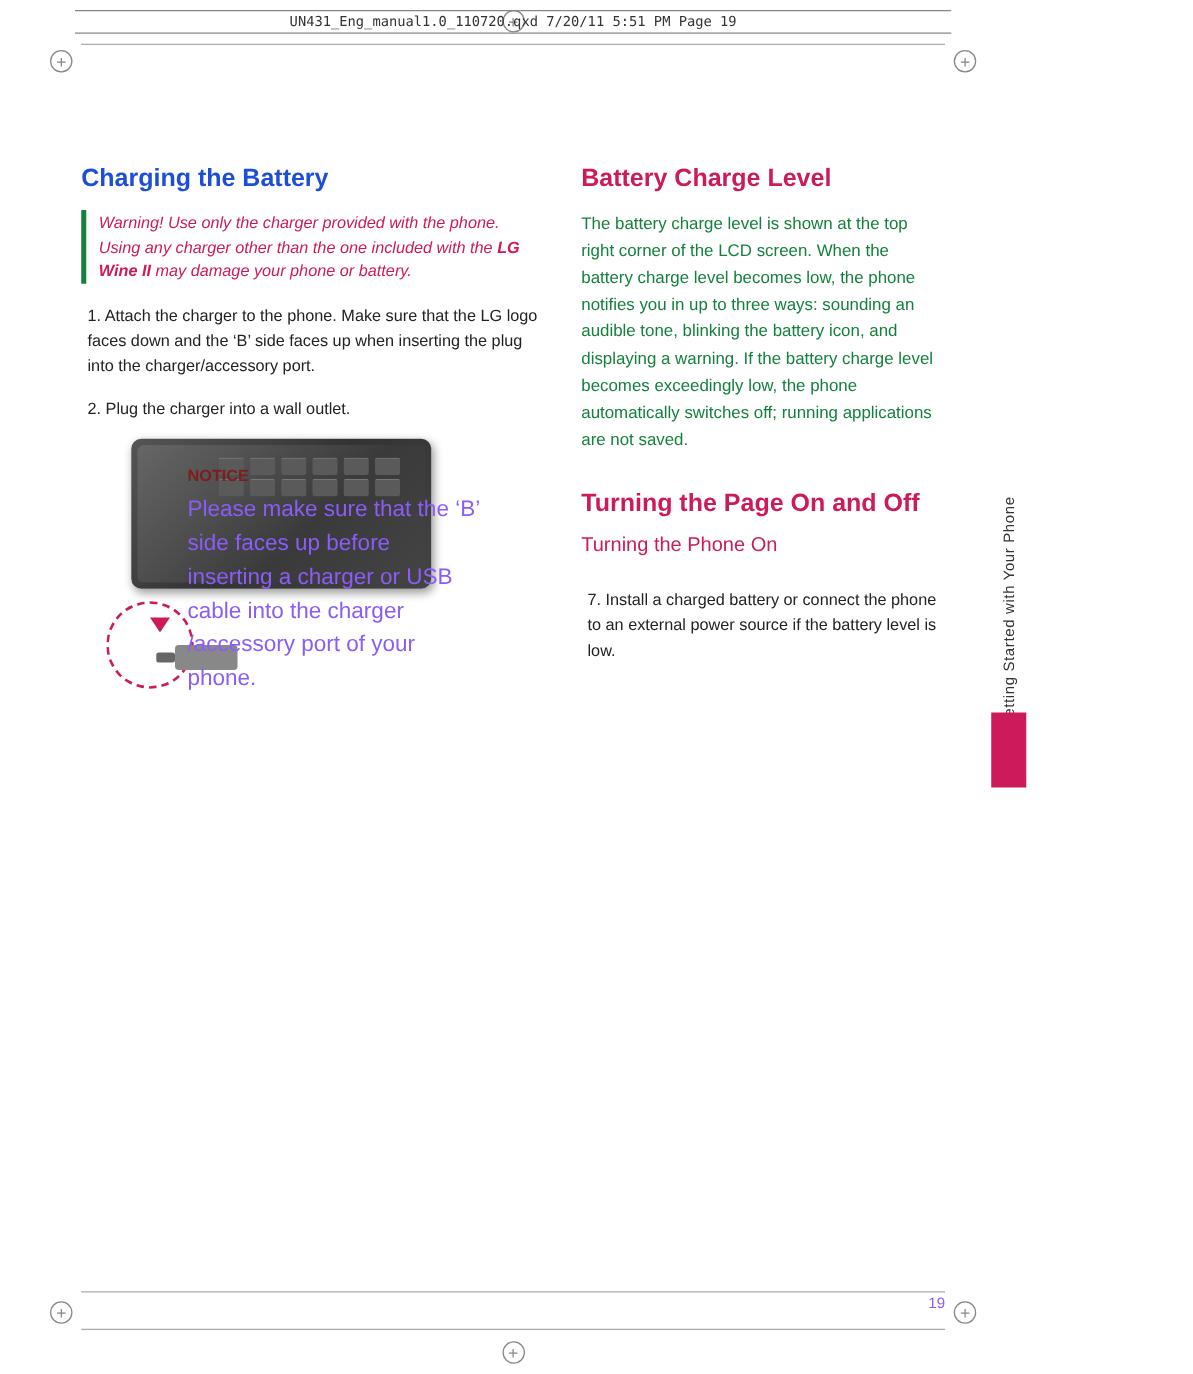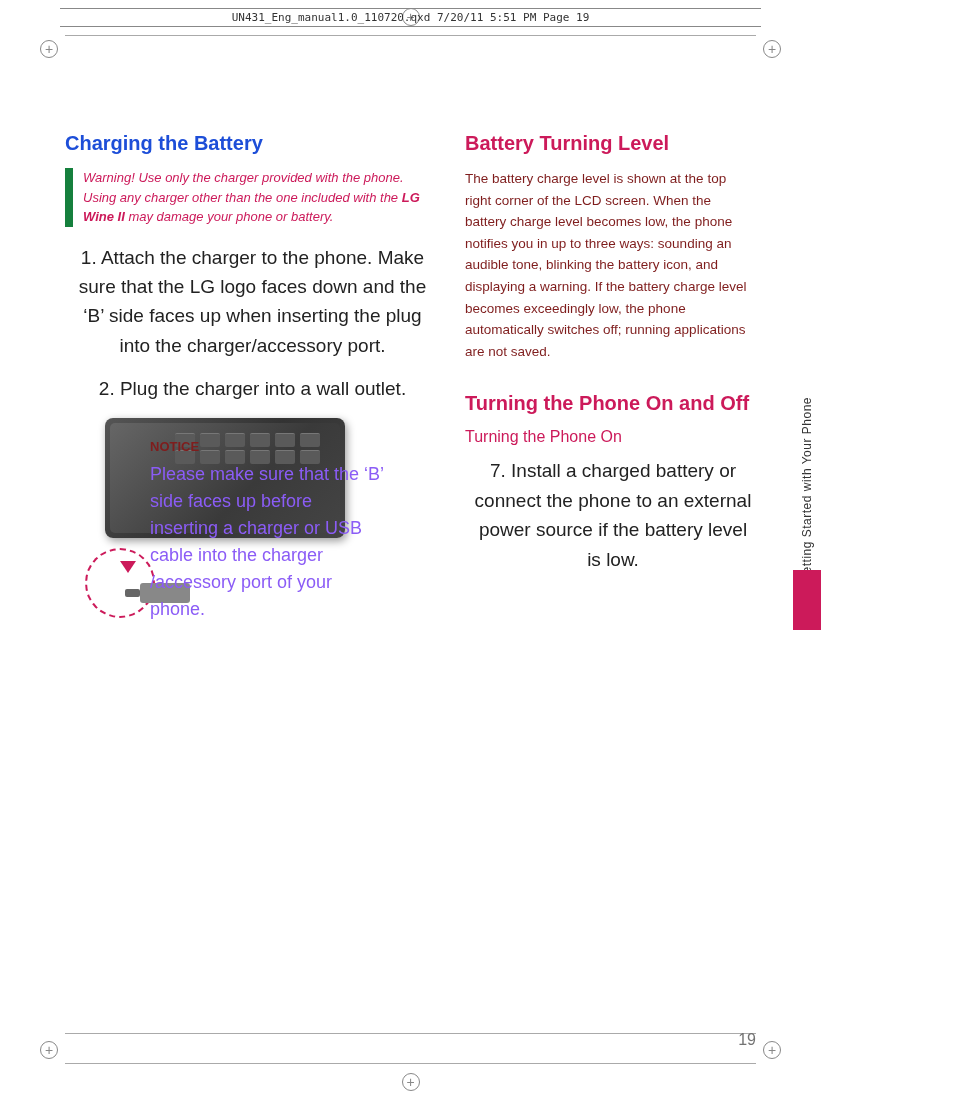--- a/index.html
+++ b/index.html
@@ -94,43 +94,42 @@
       margin-top: 30px;
       line-height: 1.3;
     }
 
     .section-title:first-child {
       margin-top: 60px;
     }
 
     
     .warning-box {
-      border-left: 8px solid #15803d;
+      border-left: 4px solid #15803d;
       padding-left: 10px;
       margin-bottom: 16px;
     }
 
     .warning-text {
       font-style: italic;
       color: #cc1a5a;
       font-size: 13px;
       line-height: 1.5;
     }
 
     .warning-text strong {
       font-weight: bold;
     }
 
     
     .step-item {
       margin-bottom: 14px;
-      font-size: 19px;
+      font-size: 13px;
       line-height: 1.55;
       padding-left: 5px;
-      text-align: center;
     }
 
     
     .phone-image-area {
       margin-top: 8px;
       position: relative;
       width: 320px;
       height: 210px;
     }
 
@@ -250,38 +249,38 @@
       font-weight: bold;
       color: #cc1a5a;
       margin-bottom: 12px;
       margin-top: 60px;
       line-height: 1.3;
     }
 
     .body-text {
       font-size: 13.5px;
       line-height: 1.6;
-      color: #7f1d1d;
+      color: #15803d;
       margin-bottom: 16px;
     }
 
     .turning-on-title {
       font-size: 20px;
       font-weight: bold;
       color: #cc1a5a;
       margin-top: 28px;
       margin-bottom: 12px;
       line-height: 1.3;
     }
 
     .turning-on-subtitle {
       font-size: 16px;
       font-weight: normal;
       color: #cc1a5a;
-      margin-bottom: 10px;
+      margin-bottom: 24px;
     }
 
     
     .sidebar-tab {
       position: absolute;
       right: 0;
       top: 350px;
       width: 28px;
       height: 280px;
       display: flex;
@@ -305,22 +304,22 @@
       width: 28px;
       height: 60px;
       background: #cc1a5a;
     }
 
     
     .page-number {
       position: absolute;
       bottom: 50px;
       right: 65px;
-      font-size: 16px;
-      color: #737373;
+      font-size: 12px;
+      color: #8b5cf6;
     }
 
     
     .footer-line {
       position: absolute;
       bottom: 65px;
       left: 65px;
       right: 65px;
       border-top: 1px solid #aaa;
     }
@@ -406,26 +405,26 @@
         <div class="notice-area">
           <div class="notice-title">NOTICE</div>
           <div class="notice-text">Please make sure that the ‘B’ side faces up before inserting a charger or USB cable into the charger /accessory port of your phone.</div>
         </div>
       </div>
 
     </div>
 
     <div class="right-col">
 
-      <div class="battery-section-title">Battery Turning Level</div>
+      <div class="battery-section-title">Battery Charge Level</div>
 
       <p class="body-text">The battery charge level is shown at the top right corner of the LCD screen. When the battery charge level becomes low, the phone notifies you in up to three ways: sounding an audible tone, blinking the battery icon, and displaying a warning. If the battery charge level becomes exceedingly low, the phone automatically switches off; running applications are not saved.</p>
 
       <div class="turning-on-title">
-        <span>Turning the Phone On and Off</span>
+        <span>Turning the Page On and Off</span>
       </div>
 
       <div class="turning-on-subtitle">Turning the Phone On</div>
 
       <p class="step-item">7. Install a charged battery or connect the phone to an external power source if the battery level is low.</p>
 
     </div>
 
   </div>
 

